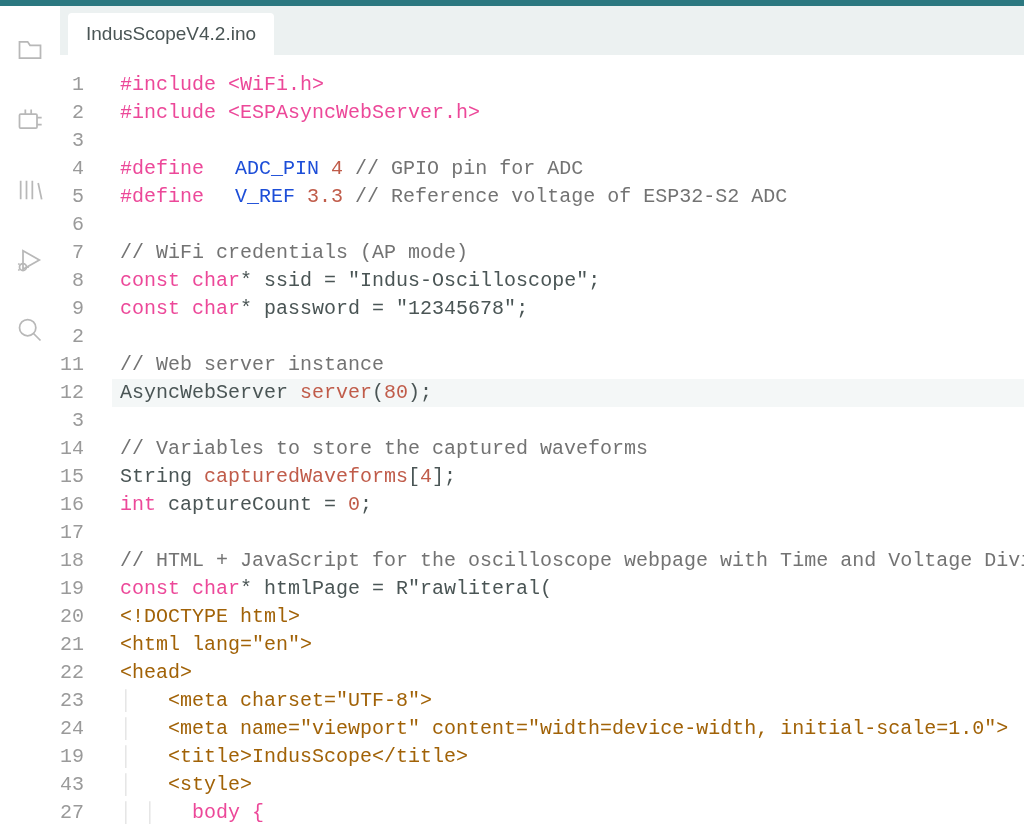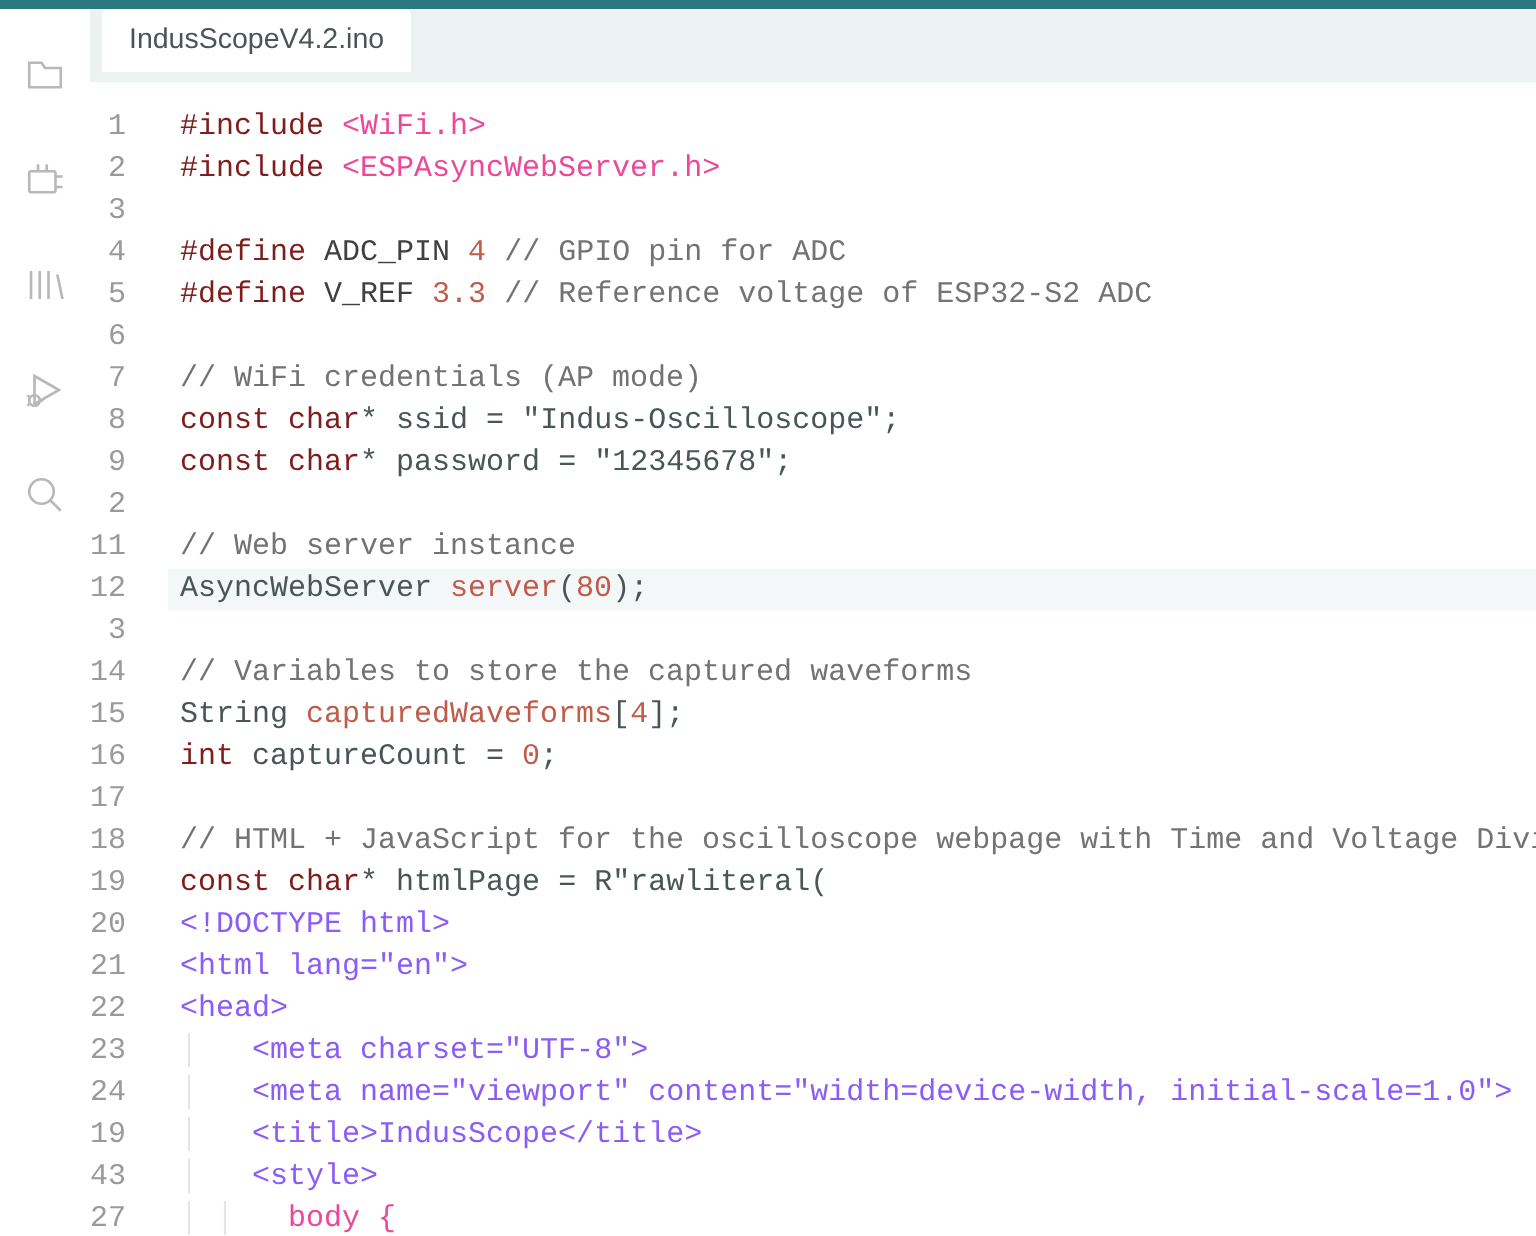--- a/index.html
+++ b/index.html
@@ -46,20 +46,21 @@
     .content-area {
       flex: 1;
       display: flex;
       flex-direction: column;
       overflow: hidden;
     }
     .tab-bar {
       height: 49px;
       background: #ecf1f1;
       display: flex;
+      align-items: flex-end;
     }
     .tab {
       background: #ffffff;
       padding: 10px 18px 10px 18px;
       font-size: 19px;
       color: #4a5555;
       border-top-left-radius: 4px;
       border-top-right-radius: 4px;
       height: 42px;
       display: flex;
@@ -97,28 +98,28 @@
       position: relative;
     }
     .code-line {
       height: 28px;
       position: relative;
       padding-left: 8px;
     }
     .highlighted-line {
       background: #f4f7f7;
     }
-    .tok-keyword { color: #7f1d1d; }
-    .tok-macro { color: #404040; }
+    .tok-keyword { color: #ec4899; }
+    .tok-macro { color: #1d4ed8; margin-left: 19px; }
     .tok-number { color: #c05c4a; }
     .tok-comment { color: #737373; }
     .tok-string { color: #4a5555; }
     .tok-ident { color: #ec4899; }
     .tok-func { color: #c05c4a; font-family: Liberation Mono, monospace; }
-    .tok-type { color: #8b5cf6; }
+    .tok-type { color: #a16207; }
     .indent-guide {
       color: #e5e5e5;
     }
   </style>
 </head>
 <body>
 
 <div class="top-bar"></div>
 <div class="main-container">
   <div class="sidebar">

